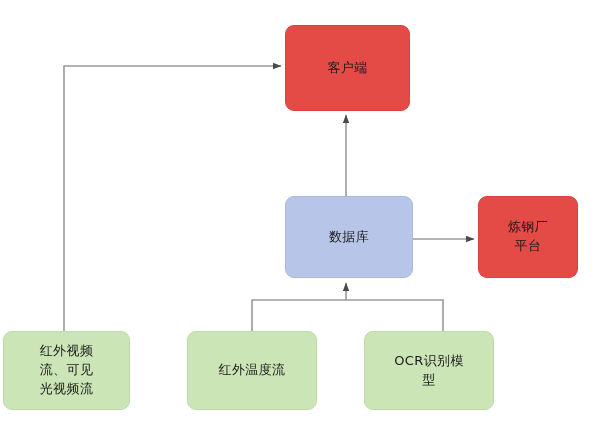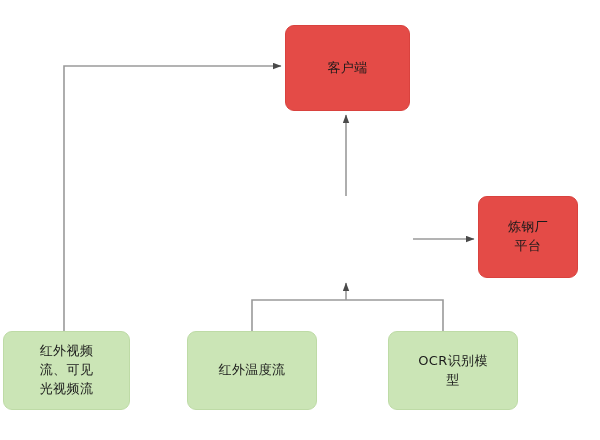--- a/index.html
+++ b/index.html
@@ -56,21 +56,21 @@
     display: block;
     white-space: pre-line;
   }
 
   
   #node-client      { left: 285px; top: 25px;  width: 125px; height: 86px; }
   #node-database    { left: 285px; top: 196px; width: 128px; height: 82px; }
   #node-steel-plant { left: 478px; top: 196px; width: 100px; height: 82px; }
   #node-video-streams { left: 3px;   top: 331px; width: 127px; height: 79px; }
   #node-temp-stream   { left: 187px; top: 331px; width: 130px; height: 79px; }
-  #node-ocr-model     { left: 388px; top: 331px; width: 130px; height: 79px; }
+  #node-ocr-model     { left: 364px; top: 331px; width: 130px; height: 79px; }
 </style>
 </head>
 <body>
 
 <div id="diagram-canvas">
 
   <svg id="edge-layer" viewBox="0 0 600 440" width="600" height="440" xmlns="http://www.w3.org/2000/svg">
     <defs>
       <marker id="arrow-head" markerWidth="9" markerHeight="9" refX="8" refY="3.2" orient="auto" markerUnits="userSpaceOnUse">
         <path d="M0,0 L8.5,3.2 L0,6.4 z" fill="#4a4a4a"></path>
@@ -99,20 +99,23 @@
 
     <g>
       <path d="M443,331 L443,300 L346,300" fill="none" stroke="#9a9a9a" stroke-width="1.6"></path>
     </g>
   </svg>
 
   <div id="node-client" class="node node-red">
     <span class="node-label">客户端</span>
   </div>
 
+  <div id="node-database" class="node node-blue">
+    <span class="node-label">数据库</span>
+  </div>
 
   <div id="node-steel-plant" class="node node-red">
     <span class="node-label">炼钢厂平台</span>
   </div>
 
   <div id="node-temp-stream" class="node node-green">
     <span class="node-label">红外温度流</span>
   </div>
 
   <div id="node-video-streams" class="node node-green">

